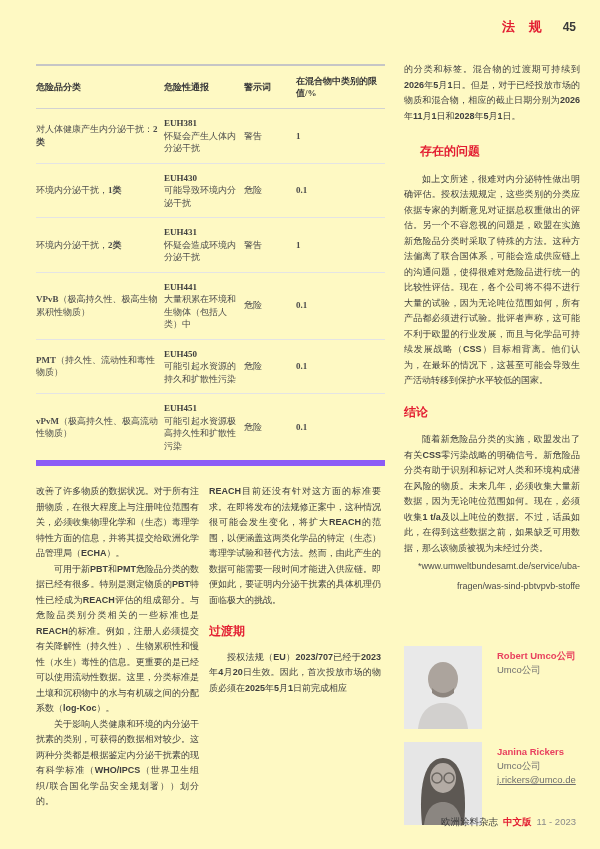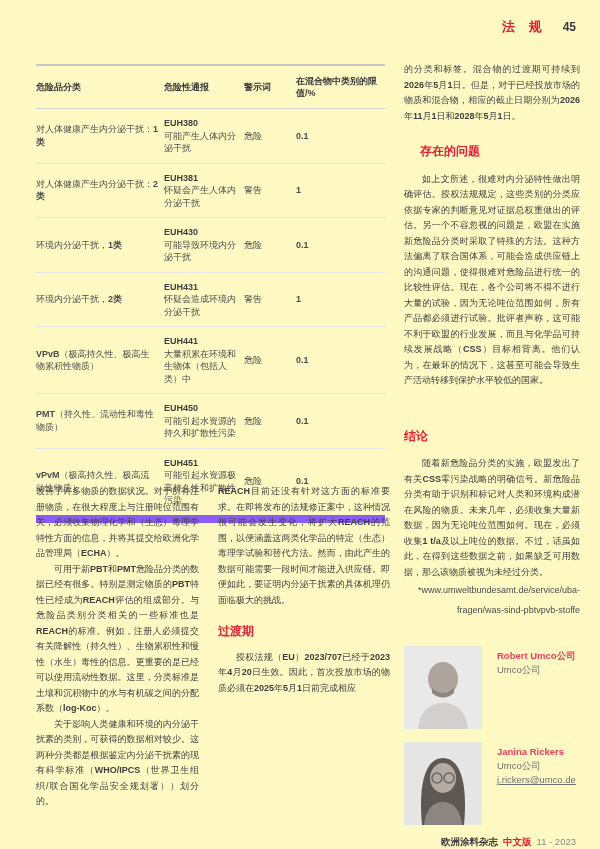--- a/index.html
+++ b/index.html
@@ -8,50 +8,50 @@
     margin:0 auto;overflow:hidden;
     font-family:"Liberation Sans","DejaVu Sans",sans-serif;color:#3f3f3f;
   }
   .b{font-weight:bold;}
   
   .page-header{position:absolute;top:18px;right:24px;display:flex;align-items:baseline;gap:16px;}
   .section-label{color:#e31e32;font-weight:bold;font-size:13px;letter-spacing:5px;}
   .page-number{color:#3a3a3a;font-weight:bold;font-size:12px;}
   
   .tbl-wrap{position:absolute;left:36px;top:64px;width:349px;}
-  table.euh{border-collapse:collapse;width:349px;border-top:2px solid #c6c6c6;border-bottom:8px solid #8b5cf6;table-layout:fixed;}
+  table.euh{border-collapse:collapse;width:349px;border-top:2px solid #c6c6c6;border-bottom:6px solid #8b5cf6;table-layout:fixed;font-family:Liberation Serif, serif;}
   table.euh th{font-size:9px;line-height:12px;color:#3a3a3a;text-align:left;padding:9px 2px 9px 0;border-bottom:1px solid #d2d2d2;vertical-align:middle;font-weight:bold;}
   table.euh th.c, table.euh td.c{text-align:left;padding-right:0;}
   table.euh td{font-size:9px;line-height:12.5px;color:#4c4c4c;padding:8px 6px 8px 0;vertical-align:middle;text-align:left;}
   table.euh tr:not(:last-child) td{border-bottom:1px solid #e4e4e4;}
   .w1{width:128px;} .w2{width:80px;} .w3{width:52px;} .w4{width:89px;}
   .euh-code{font-weight:bold;color:#3f3f3f;}
   
   .col{position:absolute;font-size:9px;line-height:15.5px;color:#3f3f3f;text-align:justify;}
   .col p{margin:0;}
   .col p.ind{text-indent:2em;}
   .col-left{left:36px;top:484px;width:163px;}
-  .col-mid{left:209px;top:484px;width:172px;margin-left:9px;}
+  .col-mid{left:209px;top:484px;width:172px;}
   .col-right{left:404px;top:62px;width:176px;}
   .sec-h{color:#e31e32;font-weight:bold;font-size:12px;margin:0;text-align:left;}
   .h-mid{margin:16px 0 10px;}
   .h-r1{margin:20px 16px 12px;}
-  .h-r2{margin:40px 0 12px;}
+  .h-r2{margin:16px 0 12px;}
   .footnote{margin-top:16px;color:#4c4c4c;font-size:9px;line-height:20px;overflow-wrap:anywhere;text-align:right;}
   
   .authors{position:absolute;left:404px;top:646px;width:186px;}
   .author{display:flex;gap:15px;margin-bottom:13px;}
   .author-photo{width:78px;height:83px;flex:0 0 78px;background:#e9e9e9;}
   .author-meta{padding-top:3px;font-size:9.5px;line-height:14px;}
   .author-name{color:#e8415f;font-weight:bold;}
   .author-org{color:#6f6f6f;}
   .author-email{color:#6f6f6f;text-decoration:underline;cursor:pointer;}
   
   .footer{position:absolute;top:816px;right:24px;font-size:9.5px;display:flex;gap:5px;align-items:baseline;}
-  .f-journal{color:#3a3a3a;font-weight:bold;margin-top:20px;}
+  .f-journal{color:#3a3a3a;font-weight:normal;}
   .f-edition{color:#e31e32;font-weight:bold;}
   .f-issue{color:#8a8a8a;}
 </style>
 </head>
 <body>
 
 <div class="page">
 
   <div class="page-header">
     <span class="section-label">法 规</span>
@@ -68,29 +68,20 @@
         </colgroup>
       <thead>
         <tr>
           <th>危险品分类</th>
           <th>危险性通报</th>
           <th>警示词</th>
           <th class="c">在混合物中类别的限值/%</th>
         </tr>
       </thead>
       <tbody>
-        <tr>
-          <td><span>对人体健康产生内分泌干扰：</span><span class="b">1类</span></td>
-          <td>
-              <div class="euh-code">EUH380</div>
-              <div>可能产生人体内分泌干扰</div>
-            </td>
-          <td>危险</td>
-          <td class="c b">0.1</td>
-        </tr>
         <tr>
           <td><span>对人体健康产生内分泌干扰：</span><span class="b">2类</span></td>
           <td>
               <div class="euh-code">EUH381</div>
               <div>怀疑会产生人体内分泌干扰</div>
             </td>
           <td>警告</td>
           <td class="c b">1</td>
         </tr>
         <tr>

